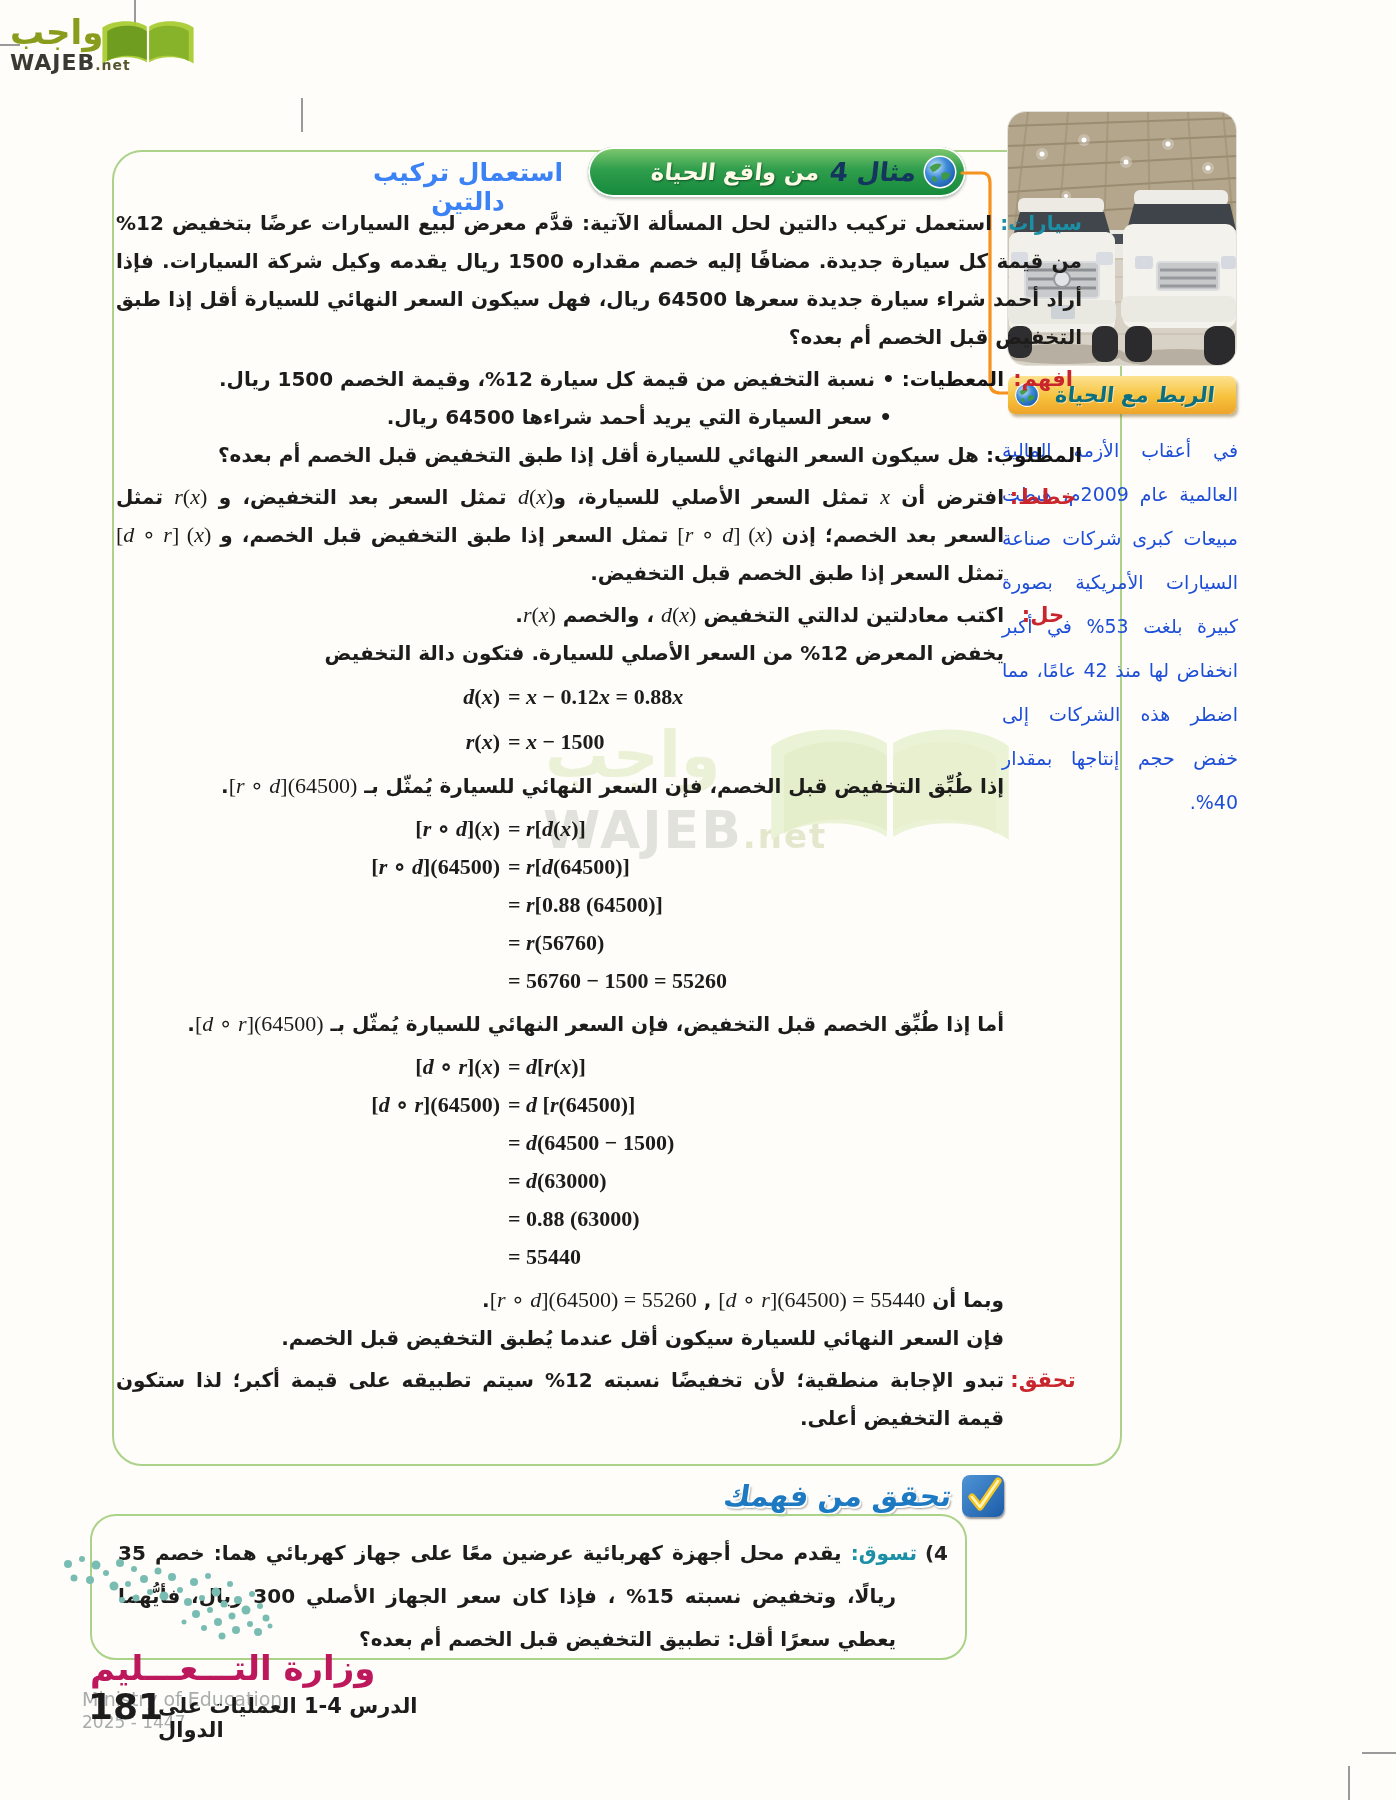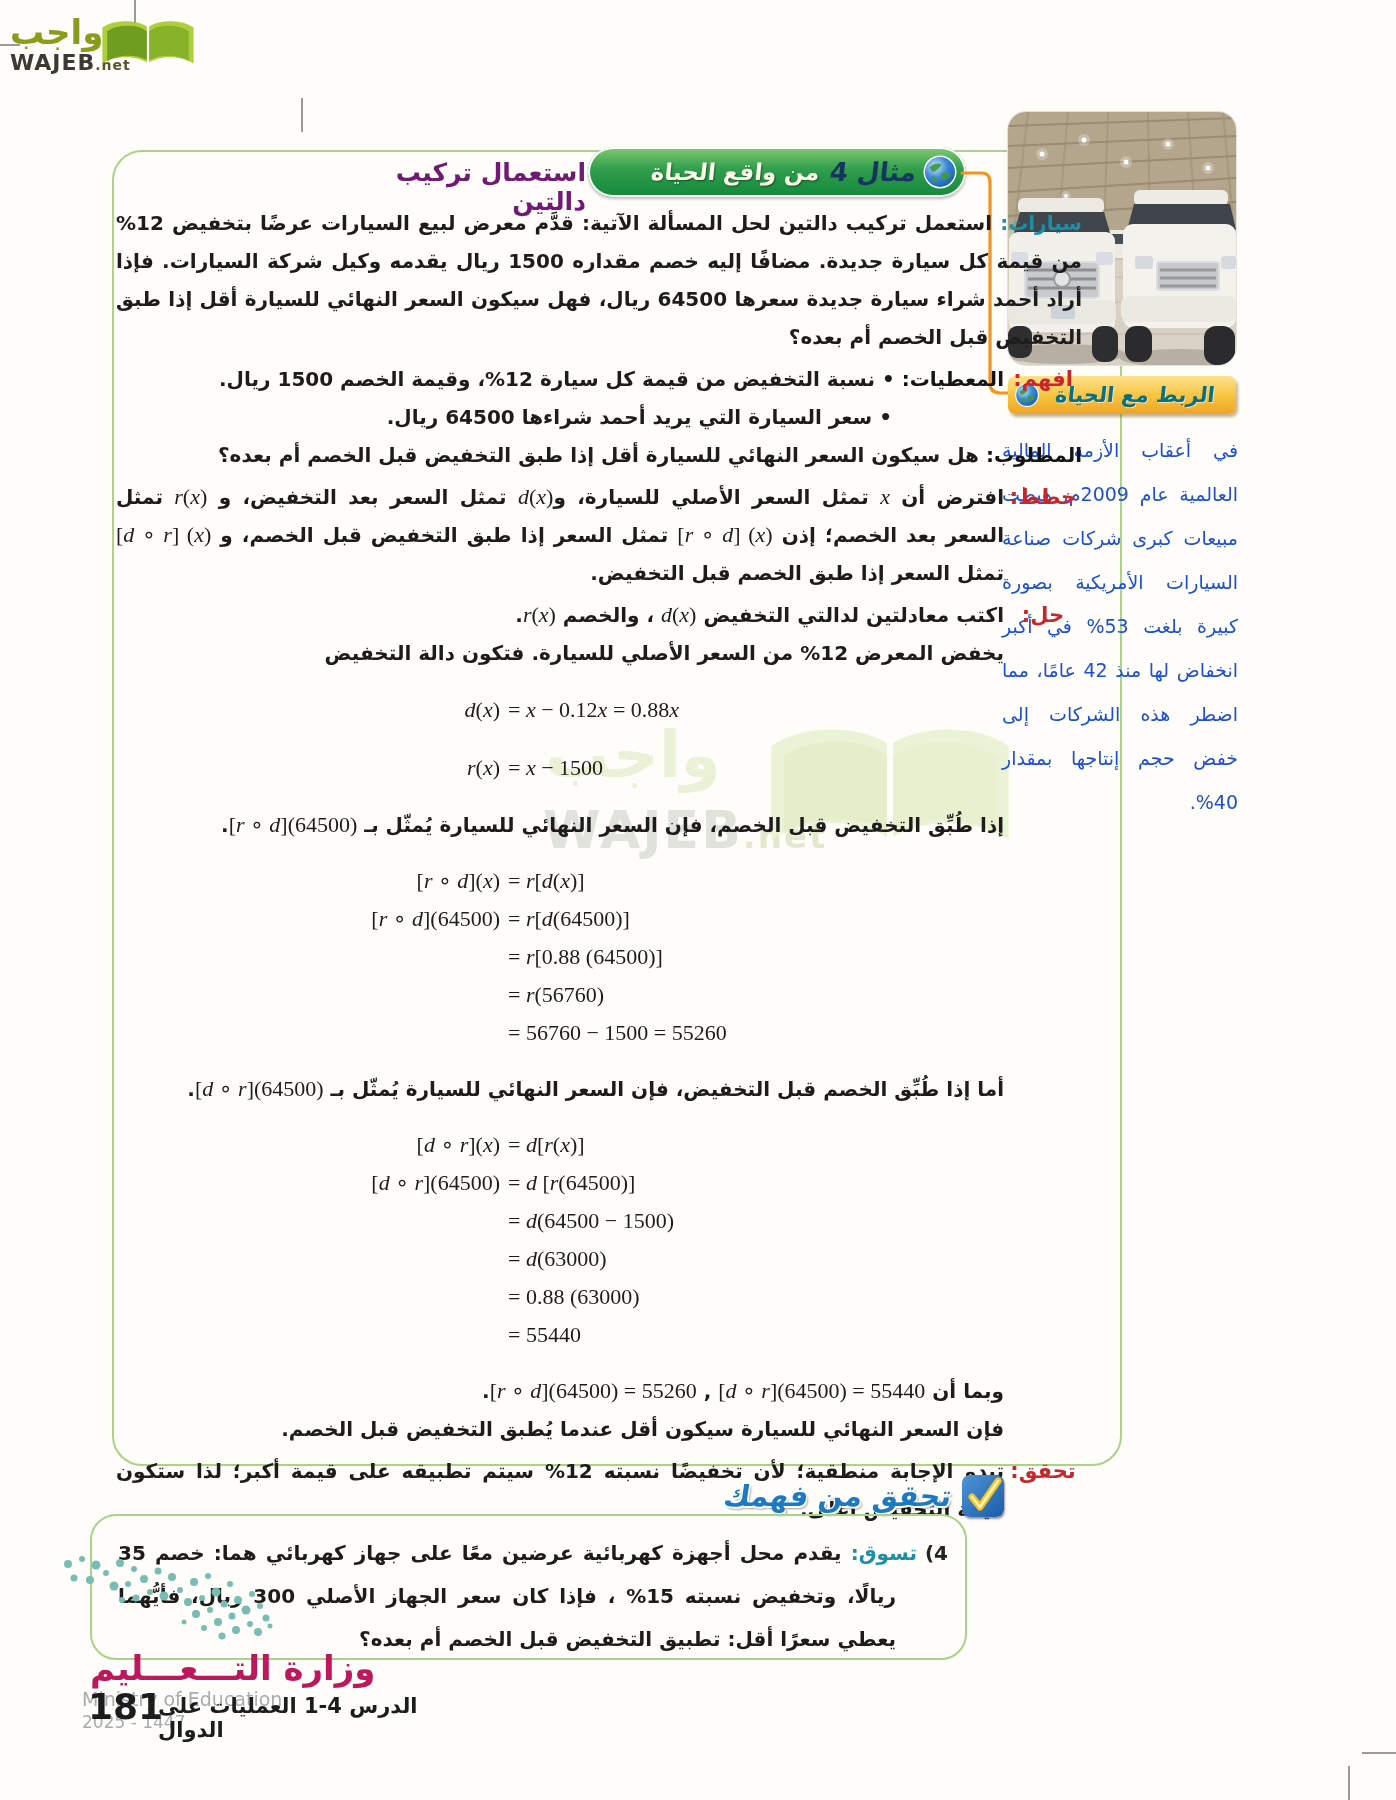--- a/index.html
+++ b/index.html
@@ -23,33 +23,33 @@
   .box-b{position:absolute;left:90px;top:1514px;width:873px;height:142px;
     border:2px solid #abd289;border-radius:26px;}
   
   .ex-banner{position:absolute;left:588px;top:147px;width:378px;height:50px;border-radius:25px;
     background:linear-gradient(#83ca70,#2f9e4d 45%,#14883a);
     box-shadow:0 2px 3px rgba(0,0,0,.25), inset 0 0 0 2px #ffffff;
     display:flex;align-items:center;justify-content:flex-start;direction:rtl;padding:0 8px;box-sizing:border-box;}
   .ex-banner .globe-wrap{width:36px;height:36px;margin-left:6px;flex:0 0 auto;}
   .ex-banner .ex-label{font-size:26px;font-weight:800;color:#14355e;margin-left:10px;transform:skewX(-6deg);}
   .ex-banner .ex-tag{font-size:23px;font-weight:800;color:#fdfbe8;text-shadow:1px 1px 2px rgba(0,0,0,.45);transform:skewX(-6deg);}
-  .ex-title{position:absolute;left:350px;top:158px;width:236px;text-align:right;
-    font-size:25px;font-weight:800;color:#701a75;}
+  .ex-title{position:absolute;left:350px;top:158px;width:236px;text-align:center;
+    font-size:25px;font-weight:800;color:#3b82f6;}
   
   .content{position:absolute;left:116px;top:204px;width:966px;direction:rtl;color:#1d1c1a;}
   .p{font-size:20px;font-weight:700;line-height:38px;text-align:justify;text-align-last:right;}
   .lead{color:#1b8fa6;font-weight:800;}
   .bold{font-weight:800;color:#141414;}
   .math{font-family:"Liberation Serif",serif;font-size:22px;font-weight:400;unicode-bidi:isolate;white-space:nowrap;}
   .math i{font-family:"Liberation Serif",serif;}
   .sec{display:grid;grid-template-columns:78px 1fr;margin-top:4px;}
   .sec .lbl{color:#c9252c;font-weight:800;font-size:21px;text-align:center;line-height:38px;}
   .indent2{padding-right:112px;}
-  .eqblock{width:620px;margin:18px auto;}
+  .eqblock{width:620px;margin:5px auto;font-weight:bold;}
   .eqrow{display:grid;grid-template-columns:250px 1fr;line-height:38px;font-size:22px;}
   .eqsingle .eqrow{line-height:40px;}
   .eql{text-align:right;padding-right:0;font-family:"Liberation Serif",serif;}
   .eqr{text-align:left;padding-left:8px;font-family:"Liberation Serif",serif;}
   
   .watermark{position:absolute;left:535px;top:690px;width:480px;height:210px;opacity:.55;direction:ltr;pointer-events:none;}
   .watermark .war{position:absolute;left:10px;top:28px;font-size:64px;font-weight:800;color:#d9e8bc;}
   .watermark .wen{position:absolute;left:8px;top:110px;font-size:52px;font-weight:800;color:#c9ccc6;letter-spacing:2px;}
   .watermark .wen .tld{color:#cdd6a8;font-size:34px;}
   .watermark svg{position:absolute;left:230px;top:0;}

